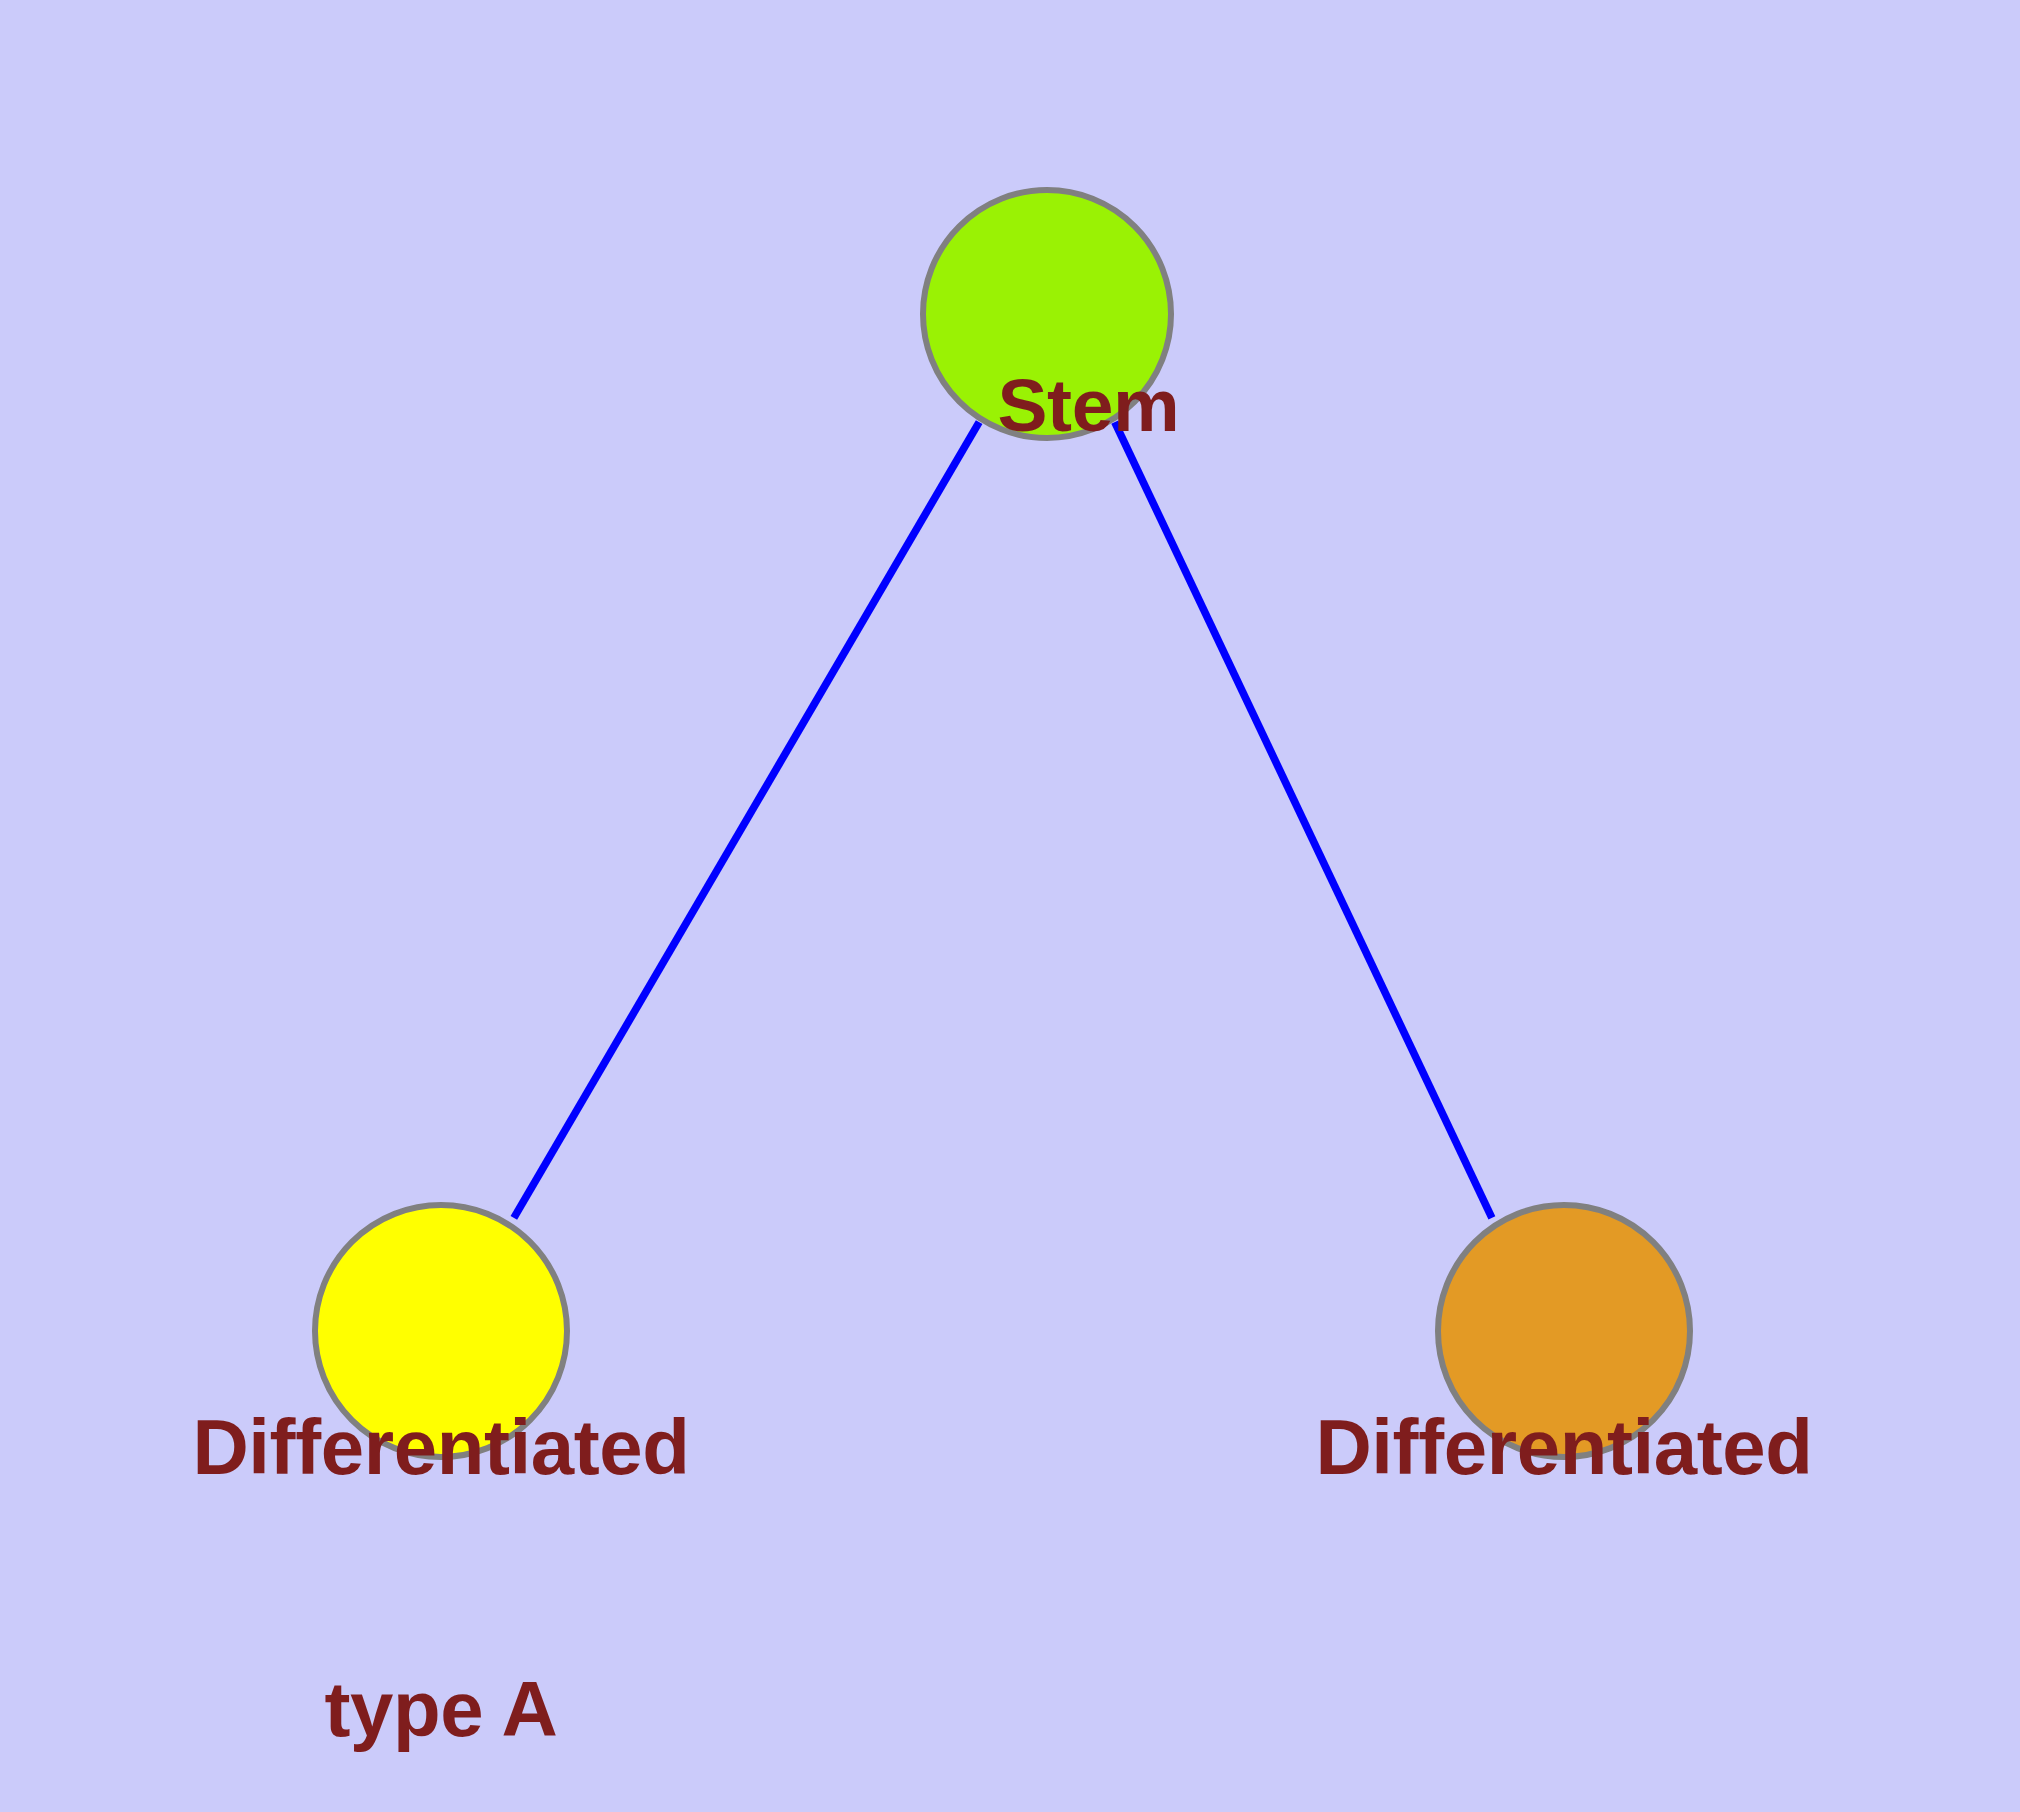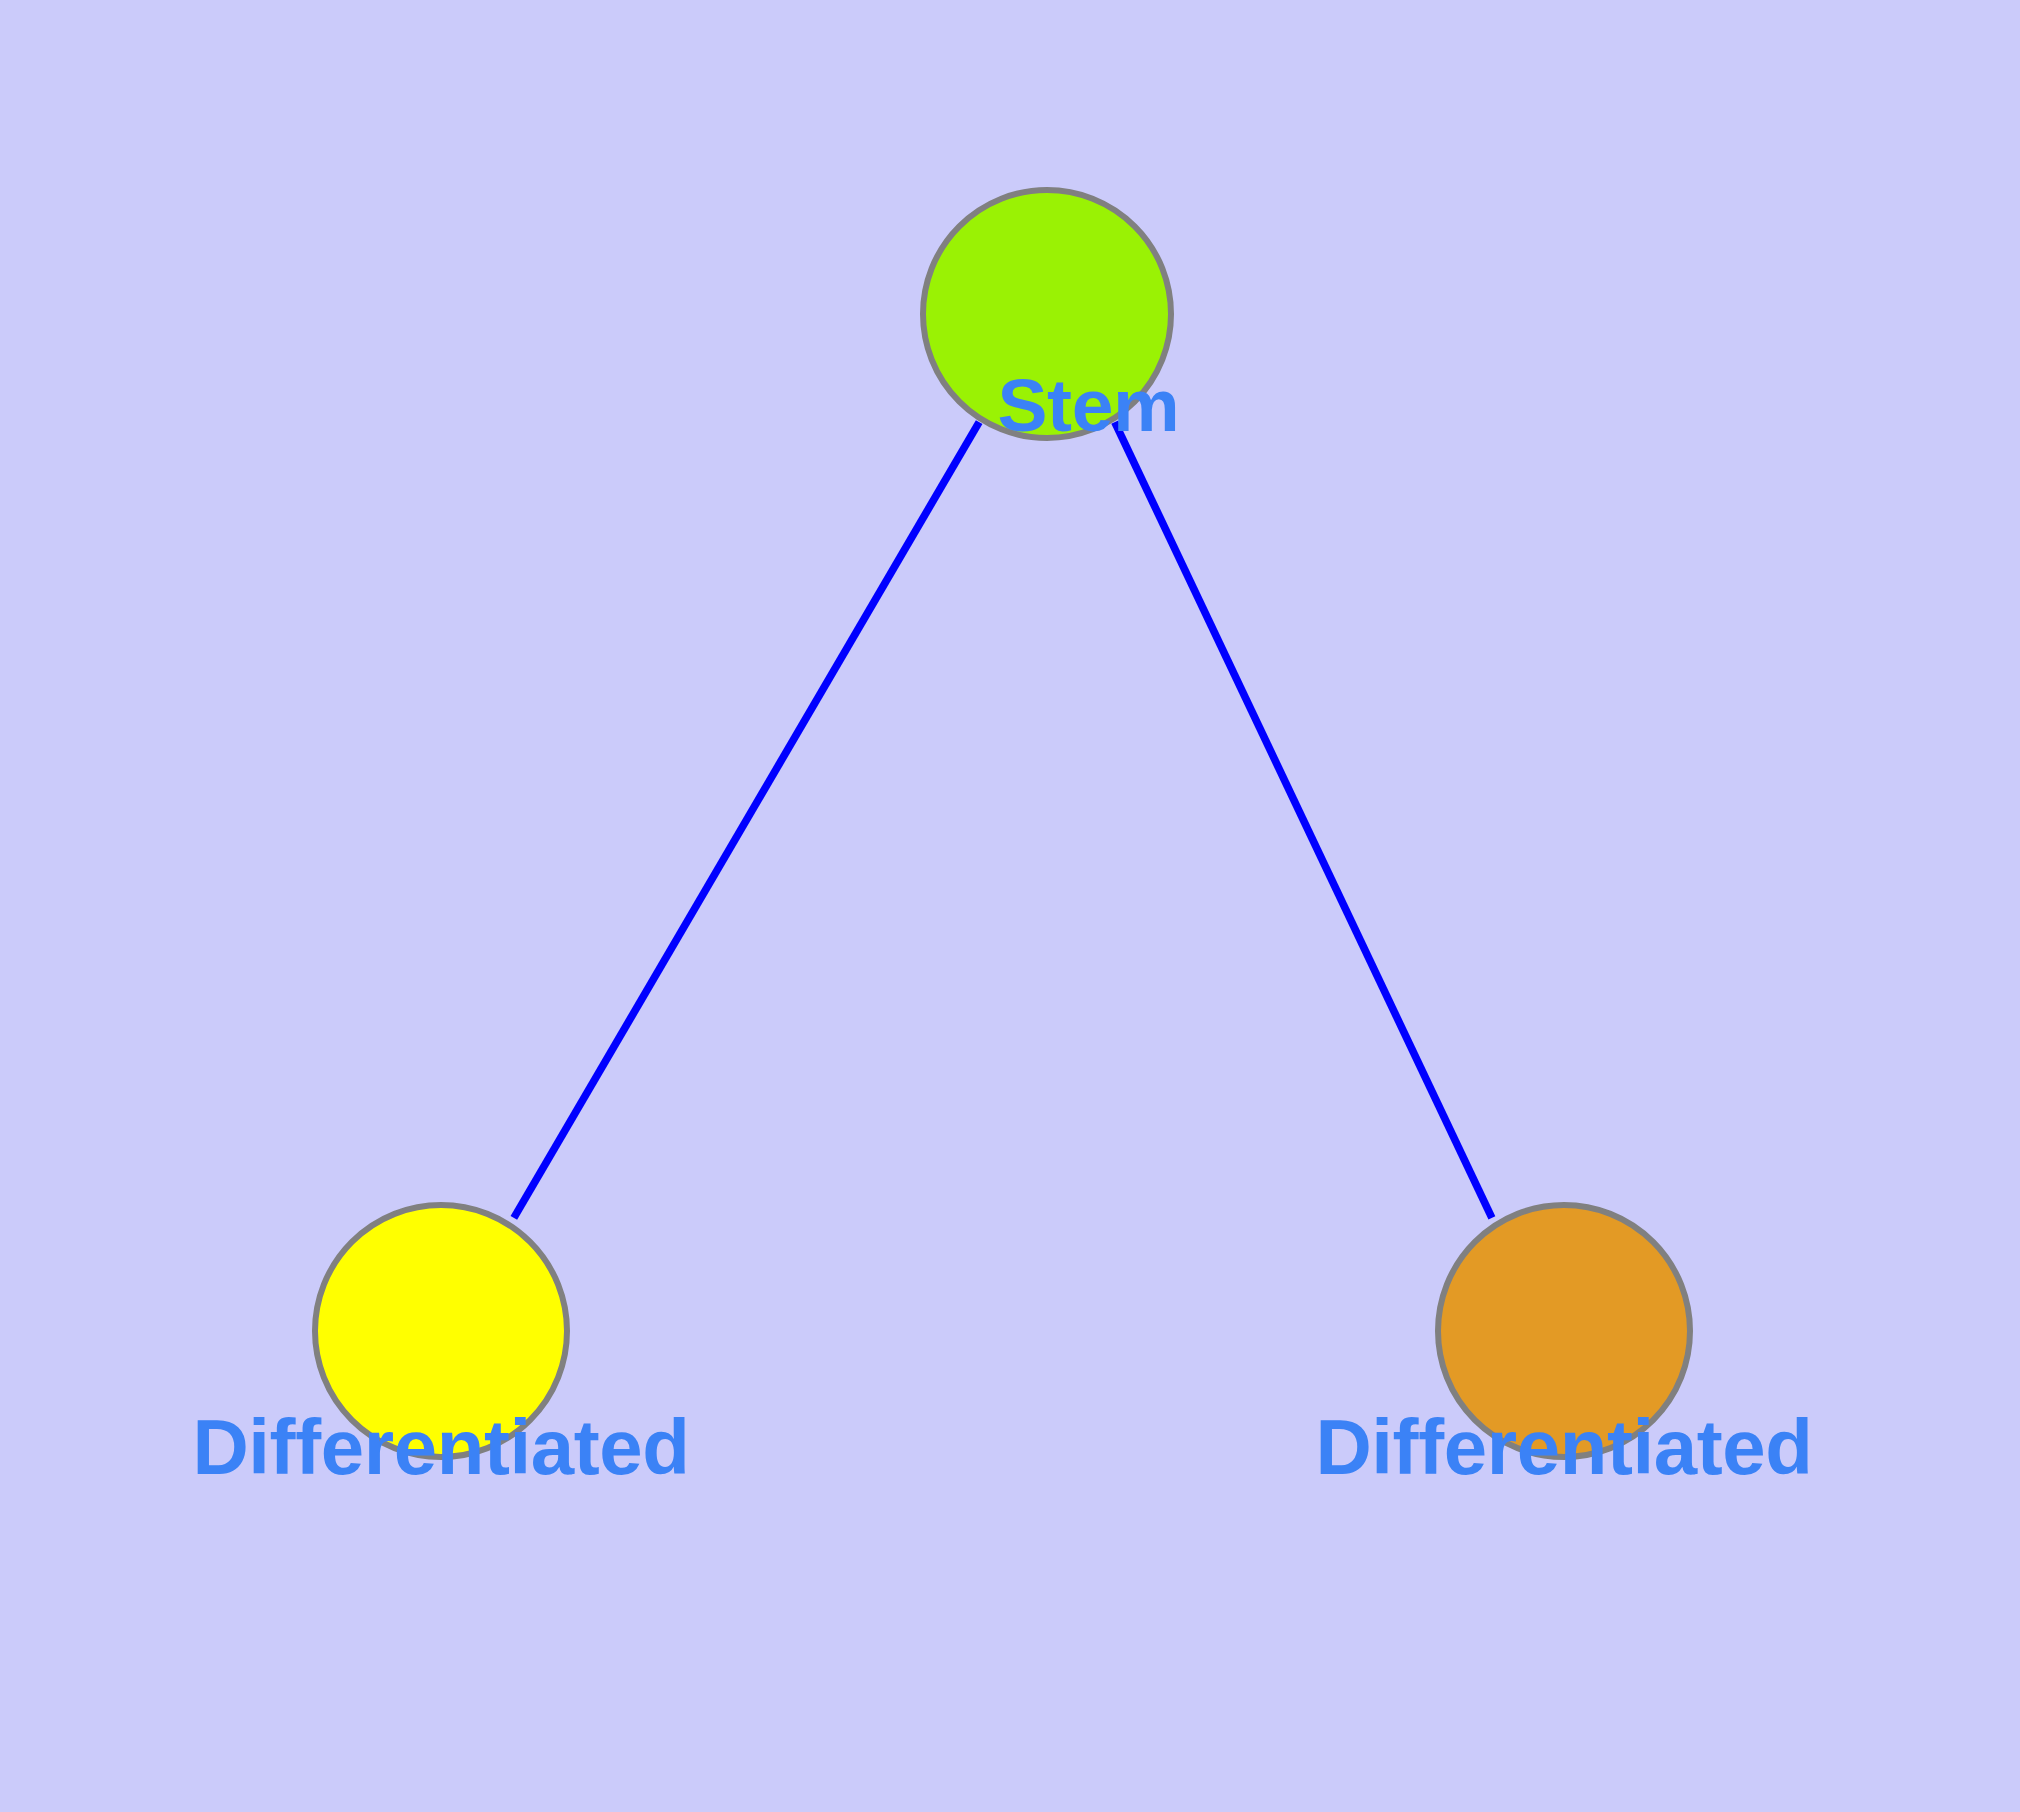--- a/index.html
+++ b/index.html
@@ -30,21 +30,21 @@
     height: 1812px;
   }
   .node {
     position: absolute;
     box-sizing: border-box;
     border-radius: 50%;
     border: 6px solid #808080;
   }
   .node-label {
     position: absolute;
-    color: #3b82f6;
+    color: #7f1d1d;
     font-weight: bold;
     text-align: center;
     line-height: 1.12;
     white-space: pre;
     pointer-events: none;
     letter-spacing: -0.4px;
   }
   #node-stem {
     left: 920px;
     top: 187px;
@@ -100,20 +100,21 @@
   <div class="node" id="node-stem" style="left: 920px; top: 187px; width: 254px; height: 254px; background: rgb(154, 242, 4); border-color: rgb(128, 128, 128);"></div>
   <div class="node" id="node-diff-a" style="left: 312px; top: 1202px; width: 258px; height: 258px; background: rgb(255, 255, 0); border-color: rgb(128, 128, 128);"></div>
   <div class="node" id="node-diff-b" style="left: 1435px; top: 1202px; width: 258px; height: 258px; background: rgb(227, 154, 37); border-color: rgb(128, 128, 128);"></div>
 
   <div class="node-label" id="label-stem">
     <span>Stem</span>
   </div>
 
   <div class="node-label" id="label-diff-a">
     <div>Differentiated</div>
+    <div>type A</div>
   </div>
 
   <div class="node-label" id="label-diff-b">
     <div>Differentiated</div>
   </div>
 
 </div>
 
 
 </body></html>

